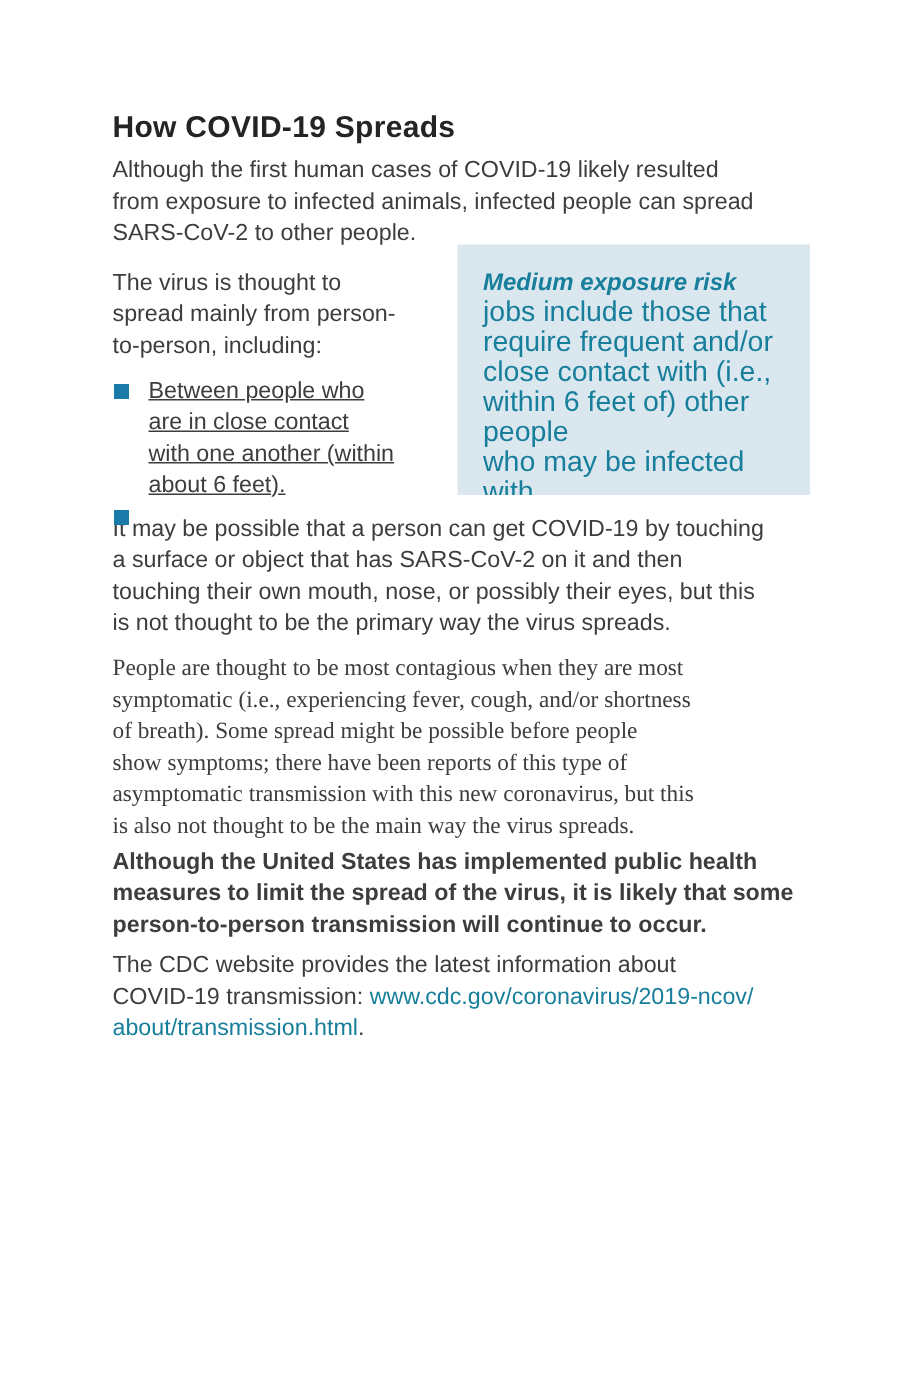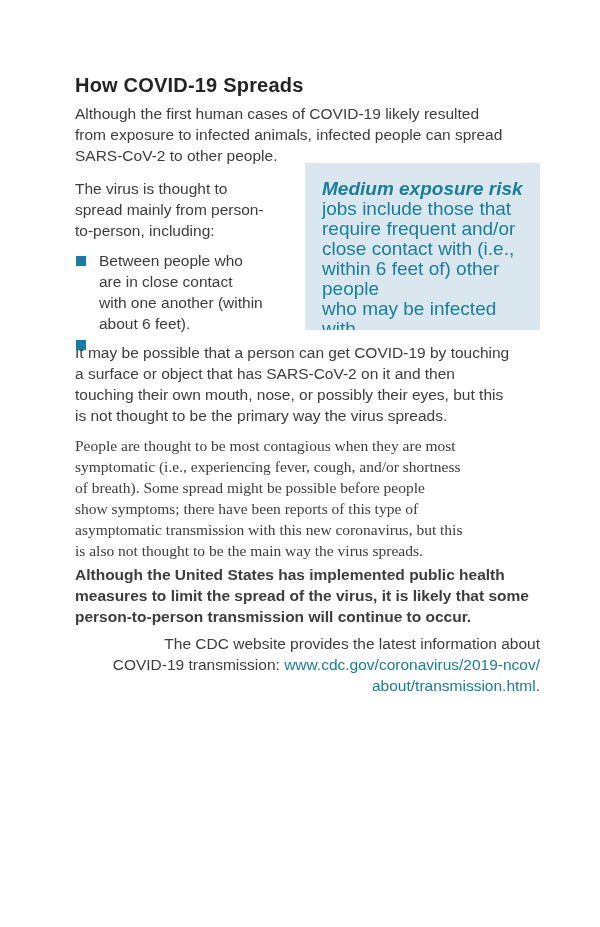--- a/index.html
+++ b/index.html
@@ -38,50 +38,50 @@
     float: right;
     width: 235px;
     height: 167px;
     margin: -15px 0 10px 10px;
     padding: 15px 17px 12px 17px;
     background: var(--callout_bg);
     overflow: hidden;
   }
   .callout-title {
     display: block;
-    font-size: 19px;
+    font-size: 16px;
     line-height: 21px;
     font-weight: 700;
     font-style: italic;
     color: var(--teal);
   }
   .callout-body {
     display: block;
     font-size: 19px;
     line-height: 20px;
     color: var(--teal);
   }
   .left-col { margin-bottom: 9px; }
-  ul.bullet-list { list-style: none; margin: 0 0 0 0; }
+  ul.bullet-list { list-style: none; margin: 0 0 0 0; text-decoration: underline; }
   ul.bullet-list li {
     position: relative;
     padding-left: 24px;
   }
   .bullet-sq {
     position: absolute;
     left: 1px;
     top: 6px;
     width: 10px;
     height: 10px;
     background: var(--bullet);
   }
   .p-surface { margin: 8px 0 9px 0; }
   .p-contagious { margin-bottom: 3px; font-family: Liberation Serif, serif; }
   .p-us { margin-bottom: 6px; font-weight: bold; }
-  .p-cdc { margin-bottom: 0; text-align: right; }
+  .p-cdc { margin-bottom: 0; }
   a.cdc-link {
     color: var(--teal);
     text-decoration: none;
     cursor: pointer;
   }
   .footer {
     position: absolute;
     left: 0;
     top: 838px;
     width: 600px;

